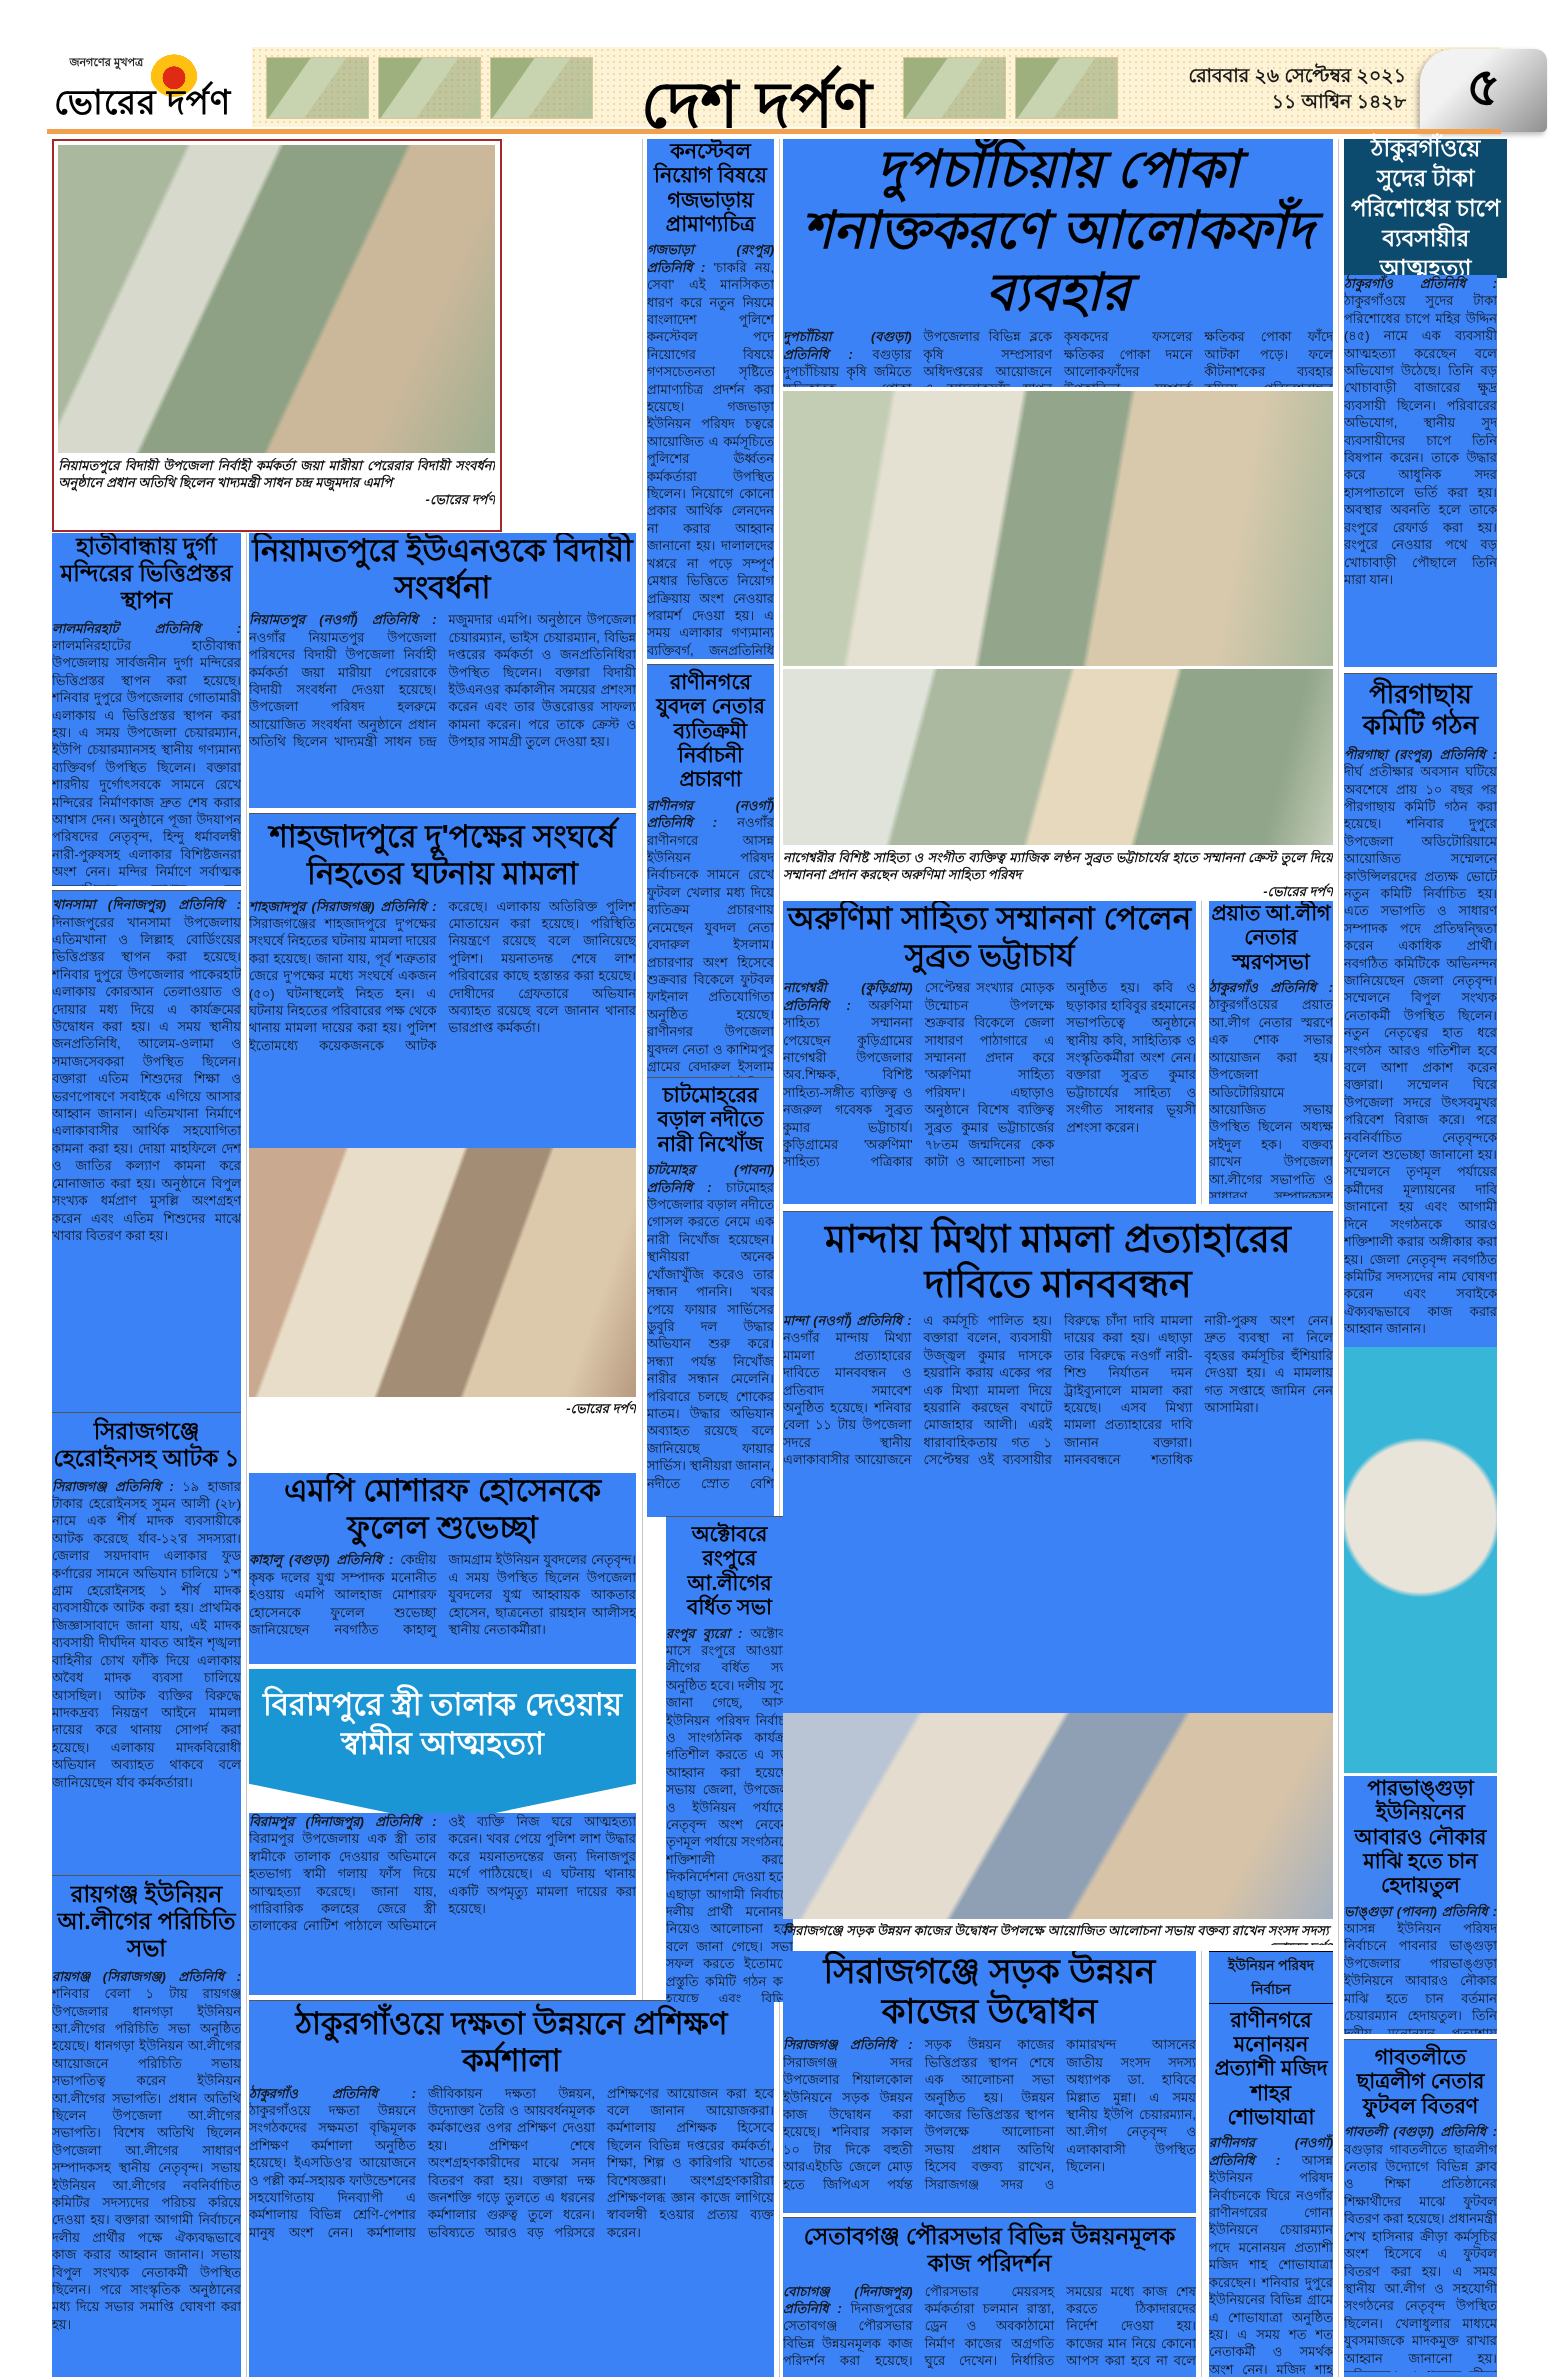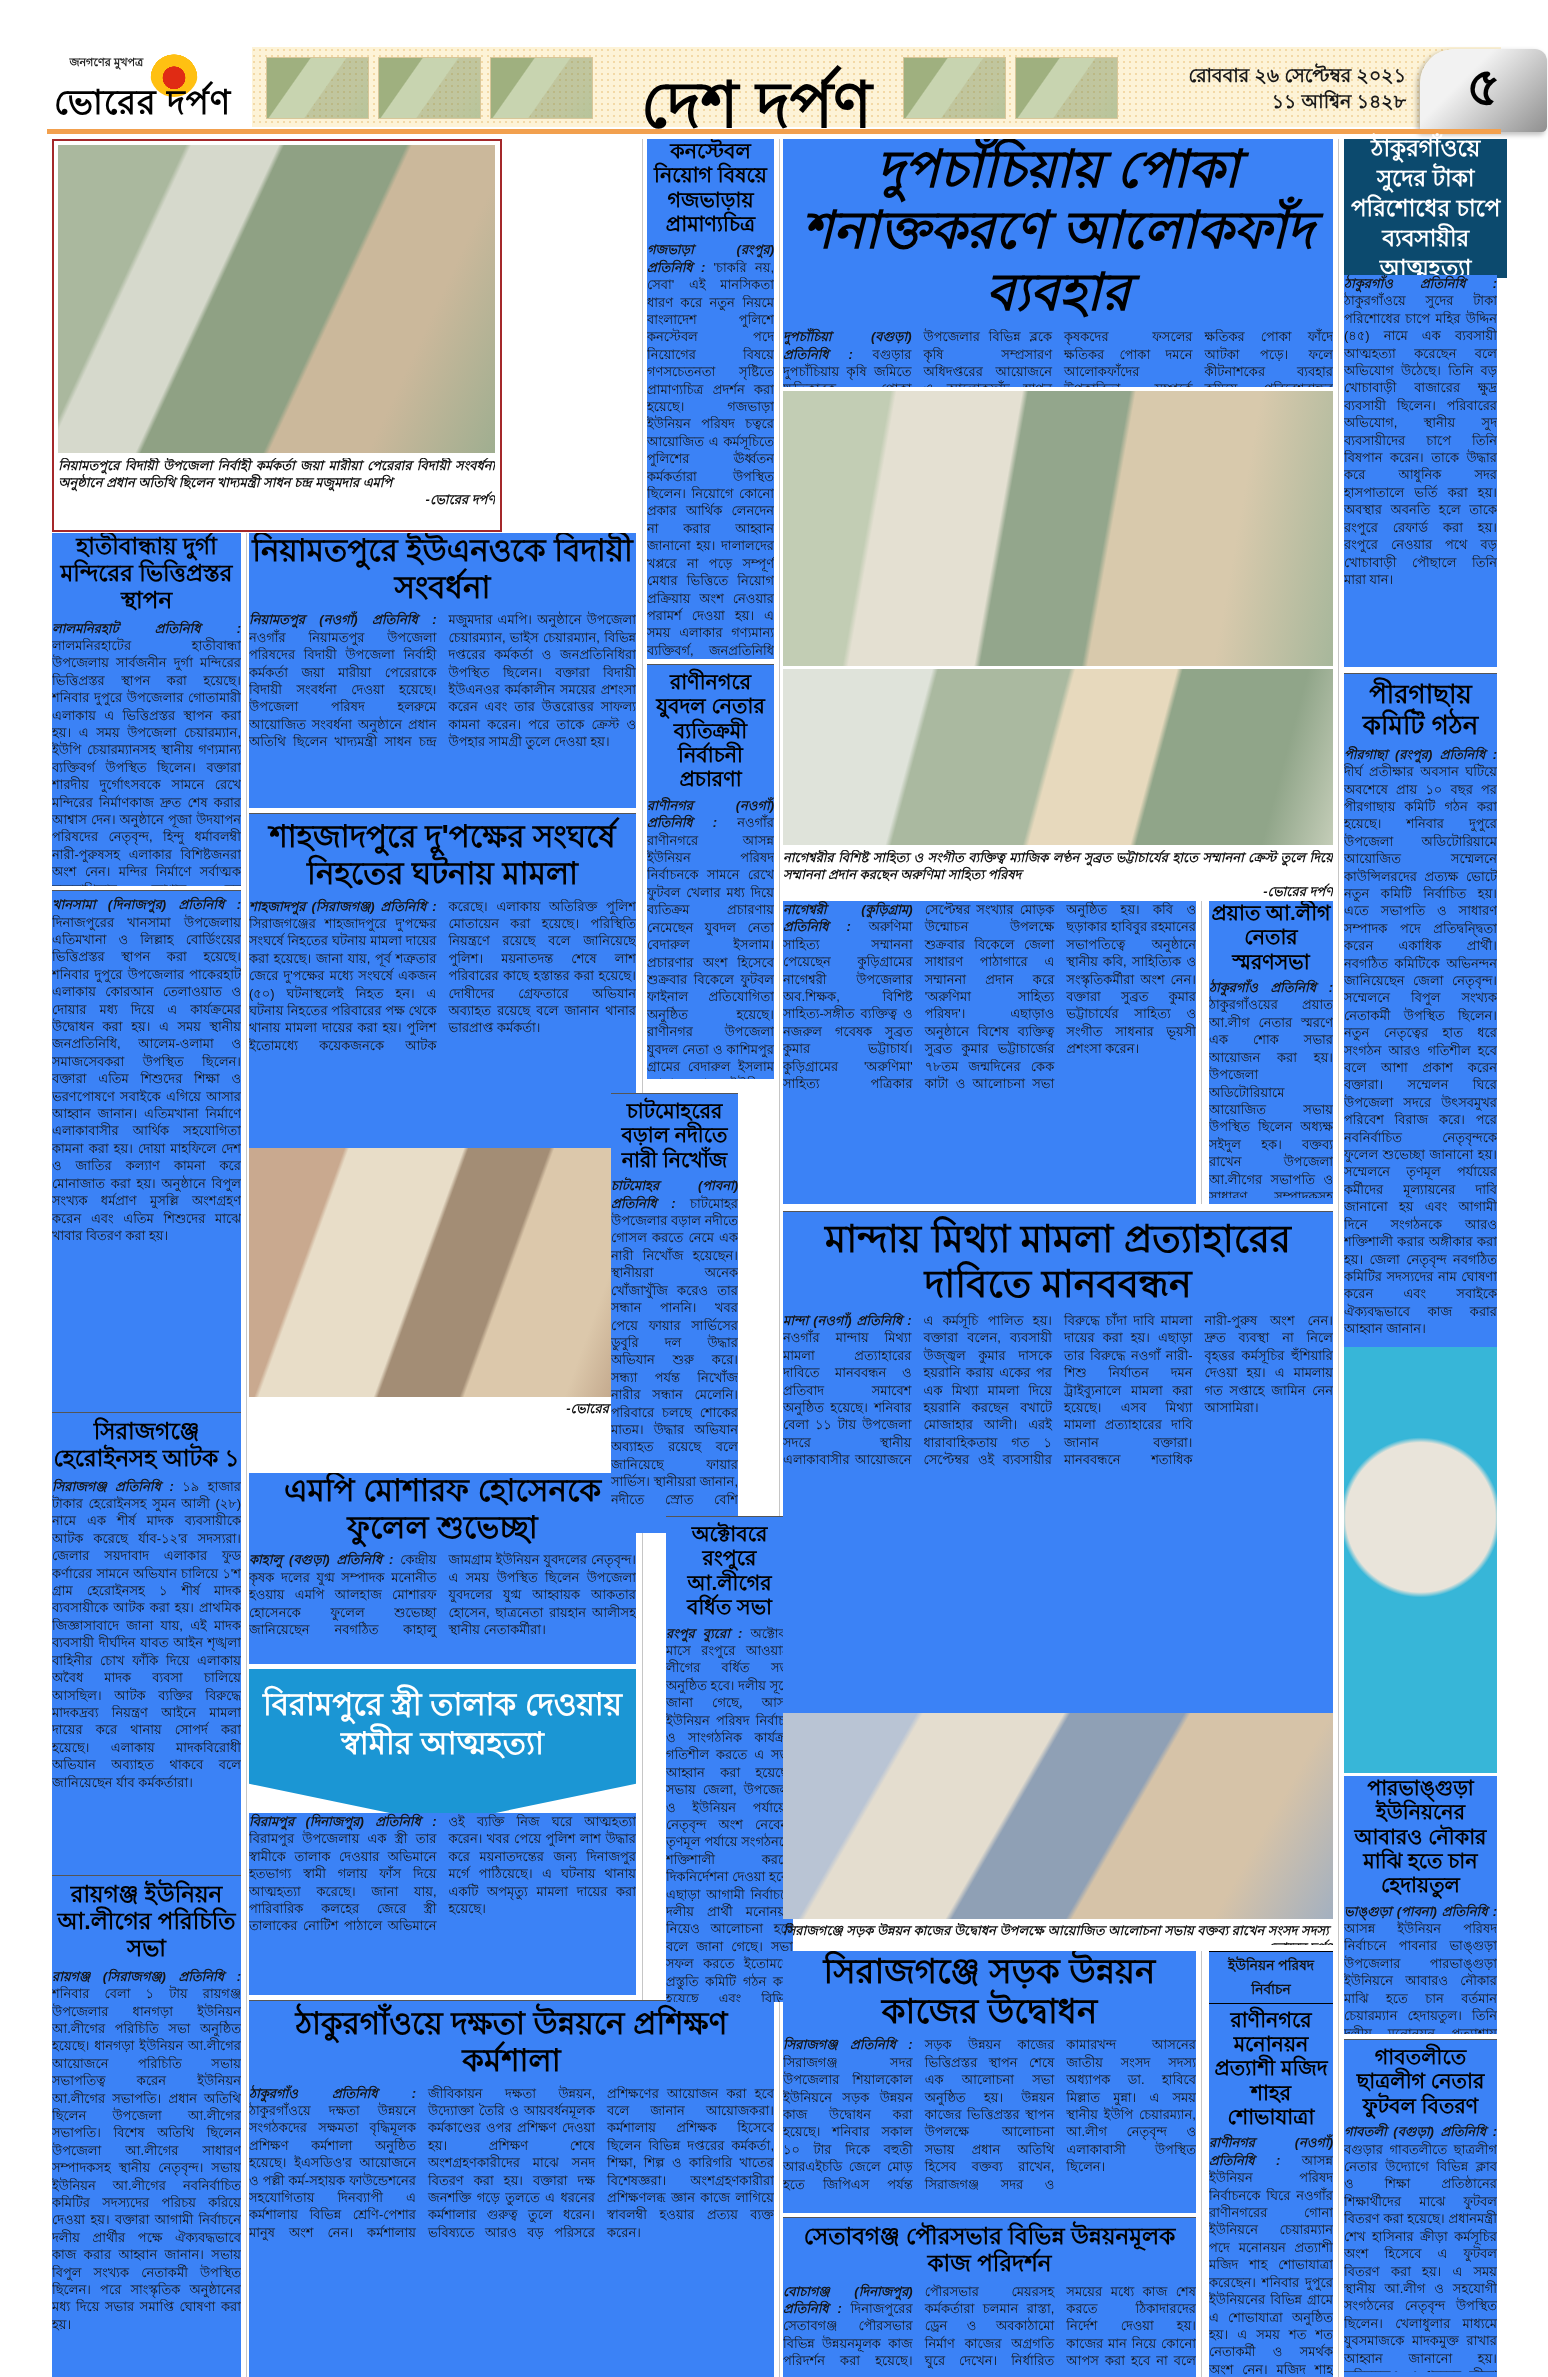--- a/index.html
+++ b/index.html
@@ -176,21 +176,21 @@
   </div>
 </section>
 
 <section class="art rt" style="left:647px;top:664px;width:127px;height:409px;">
   <h3 class="hl s6">রাণীনগরে যুবদল নেতার ব্যতিক্রমী নির্বাচনী প্রচারণা</h3>
   <div class="bd" style="height:301px;">
     <span class="byline">রাণীনগর (নওগাঁ) প্রতিনিধি : </span><span>নওগাঁর রাণীনগরে আসন্ন ইউনিয়ন পরিষদ নির্বাচনকে সামনে রেখে ফুটবল খেলার মধ্য দিয়ে ব্যতিক্রম প্রচারণায় নেমেছেন যুবদল নেতা বেদারুল ইসলাম। প্রচারণার অংশ হিসেবে শুক্রবার বিকেলে ফুটবল ফাইনাল প্রতিযোগিতা অনুষ্ঠিত হয়েছে। রাণীনগর উপজেলা যুবদল নেতা ও কাশিমপুর গ্রামের বেদারুল ইসলাম জানান, আসন্ন ইউনিয়ন পরিষদ নির্বাচনে কাশিমপুর ইউনিয়নে চেয়ারম্যান পদে প্রতিদ্বন্দ্বিতা করবেন তিনি। খেলা শেষে বিজয়ী দলের হাতে পুরস্কার তুলে দেওয়া হয়। এলাকার তরুণ ভোটারদের মাঝে এ ব্যতিক্রমী প্রচারণা ব্যাপক সাড়া ফেলেছে।</span>
   </div>
 </section>
 
-<section class="art rt" style="left:611px;top:1077px;width:127px;height:434px;margin-top:16px;">
+<section class="art rt" style="left:647px;top:1077px;width:127px;height:434px;">
   <h3 class="hl s6">চাটমোহরের বড়াল নদীতে নারী নিখোঁজ</h3>
   <div class="bd" style="height:331px;">
     <span class="byline">চাটমোহর (পাবনা) প্রতিনিধি : </span><span>চাটমোহর উপজেলার বড়াল নদীতে গোসল করতে নেমে এক নারী নিখোঁজ হয়েছেন। স্থানীয়রা অনেক খোঁজাখুঁজি করেও তার সন্ধান পাননি। খবর পেয়ে ফায়ার সার্ভিসের ডুবুরি দল উদ্ধার অভিযান শুরু করে। সন্ধ্যা পর্যন্ত নিখোঁজ নারীর সন্ধান মেলেনি। পরিবারে চলছে শোকের মাতম। উদ্ধার অভিযান অব্যাহত রয়েছে বলে জানিয়েছে ফায়ার সার্ভিস। স্থানীয়রা জানান, নদীতে স্রোত বেশি থাকায় উদ্ধার কাজ ব্যাহত হচ্ছে। নিখোঁজের স্বজনরা নদীর পাড়ে ভিড় করছেন।</span>
   </div>
 </section>
 
 <section class="art rt" style="left:666px;top:1516px;width:127px;height:480px;">
   <h3 class="hl s6">অক্টোবরে রংপুরে আ.লীগের বর্ধিত সভা</h3>
   <div class="bd" style="height:378px;">
     <span class="byline">রংপুর ব্যুরো : </span><span>অক্টোবর মাসে রংপুরে আওয়ামী লীগের বর্ধিত সভা অনুষ্ঠিত হবে। দলীয় সূত্রে জানা গেছে, আসন্ন ইউনিয়ন পরিষদ নির্বাচন ও সাংগঠনিক কার্যক্রম গতিশীল করতে এ সভা আহ্বান করা হয়েছে। সভায় জেলা, উপজেলা ও ইউনিয়ন পর্যায়ের নেতৃবৃন্দ অংশ নেবেন। তৃণমূল পর্যায়ে সংগঠনকে শক্তিশালী করতে দিকনির্দেশনা দেওয়া হবে। এছাড়া আগামী নির্বাচনে দলীয় প্রার্থী মনোনয়ন নিয়েও আলোচনা হবে বলে জানা গেছে। সভা সফল করতে ইতোমধ্যে প্রস্তুতি কমিটি গঠন করা হয়েছে এবং বিভিন্ন ইউনিটে চিঠি পাঠানো হয়েছে।</span>
@@ -205,20 +205,21 @@
 </section>
 
 <figure class="photo ph-b abs" style="left:783px;top:391px;width:550px;height:275px;margin:0;"></figure>
 <figure class="photo ph-c abs" style="left:783px;top:669px;width:550px;height:176px;margin:0;"></figure>
 <div class="caption abs" style="left:783px;top:850px;width:550px;height:47px;">
   <span>নাগেশ্বরীর বিশিষ্ট সাহিত্য ও সংগীত ব্যক্তিত্ব ম্যাজিক লণ্ঠন সুব্রত ভট্টাচার্যের হাতে সম্মাননা ক্রেস্ট তুলে দিয়ে সম্মাননা প্রদান করছেন অরুণিমা সাহিত্য পরিষদ</span>
   <span class="credit">-ভোরের দর্পণ</span>
 </div>
 
 <section class="art" style="left:783px;top:901px;width:413px;height:303px;">
+  <h2 class="hl s2">অরুণিমা সাহিত্য সম্মাননা পেলেন সুব্রত ভট্টাচার্য</h2>
   <div class="bd c3" style="height:211px;">
     <span class="byline">নাগেশ্বরী (কুড়িগ্রাম) প্রতিনিধি : </span><span>অরুণিমা সাহিত্য সম্মাননা পেয়েছেন কুড়িগ্রামের নাগেশ্বরী উপজেলার অব.শিক্ষক, বিশিষ্ট সাহিত্য-সঙ্গীত ব্যক্তিত্ব ও নজরুল গবেষক সুব্রত কুমার ভট্টাচার্য। কুড়িগ্রামের 'অরুণিমা' সাহিত্য পত্রিকার সেপ্টেম্বর সংখ্যার মোড়ক উন্মোচন উপলক্ষে শুক্রবার বিকেলে জেলা সাধারণ পাঠাগারে এ সম্মাননা প্রদান করে 'অরুণিমা সাহিত্য পরিষদ'। এছাড়াও অনুষ্ঠানে বিশেষ ব্যক্তিত্ব সুব্রত কুমার ভট্টাচার্জের ৭৮তম জন্মদিনের কেক কাটা ও আলোচনা সভা অনুষ্ঠিত হয়। কবি ও ছড়াকার হাবিবুর রহমানের সভাপতিত্বে অনুষ্ঠানে স্থানীয় কবি, সাহিত্যিক ও সংস্কৃতিকর্মীরা অংশ নেন। বক্তারা সুব্রত কুমার ভট্টাচার্যের সাহিত্য ও সংগীত সাধনার ভূয়সী প্রশংসা করেন।</span>
   </div>
 </section>
 
 <section class="art" style="left:1209px;top:901px;width:124px;height:303px;">
   <h3 class="hl s6">প্রয়াত আ.লীগ নেতার স্মরণসভা</h3>
   <div class="bd" style="height:219px;">
     <span class="byline">ঠাকুরগাঁও প্রতিনিধি : </span><span>ঠাকুরগাঁওয়ের প্রয়াত আ.লীগ নেতার স্মরণে এক শোক সভার আয়োজন করা হয়। উপজেলা অডিটোরিয়ামে আয়োজিত সভায় উপস্থিত ছিলেন অধ্যক্ষ সইদুল হক। বক্তব্য রাখেন উপজেলা আ.লীগের সভাপতি ও সাধারণ সম্পাদকসহ স্থানীয় নেতৃবৃন্দ। বক্তারা প্রয়াত নেতার কর্মময় জীবনের স্মৃতিচারণ করেন এবং তার আত্মার শান্তি কামনা করেন। পরে দোয়া ও মোনাজাত অনুষ্ঠিত হয়। সভায় দলীয় নেতাকর্মীসহ এলাকার বিভিন্ন শ্রেণি-পেশার মানুষ উপস্থিত ছিলেন।</span>
   </div>

